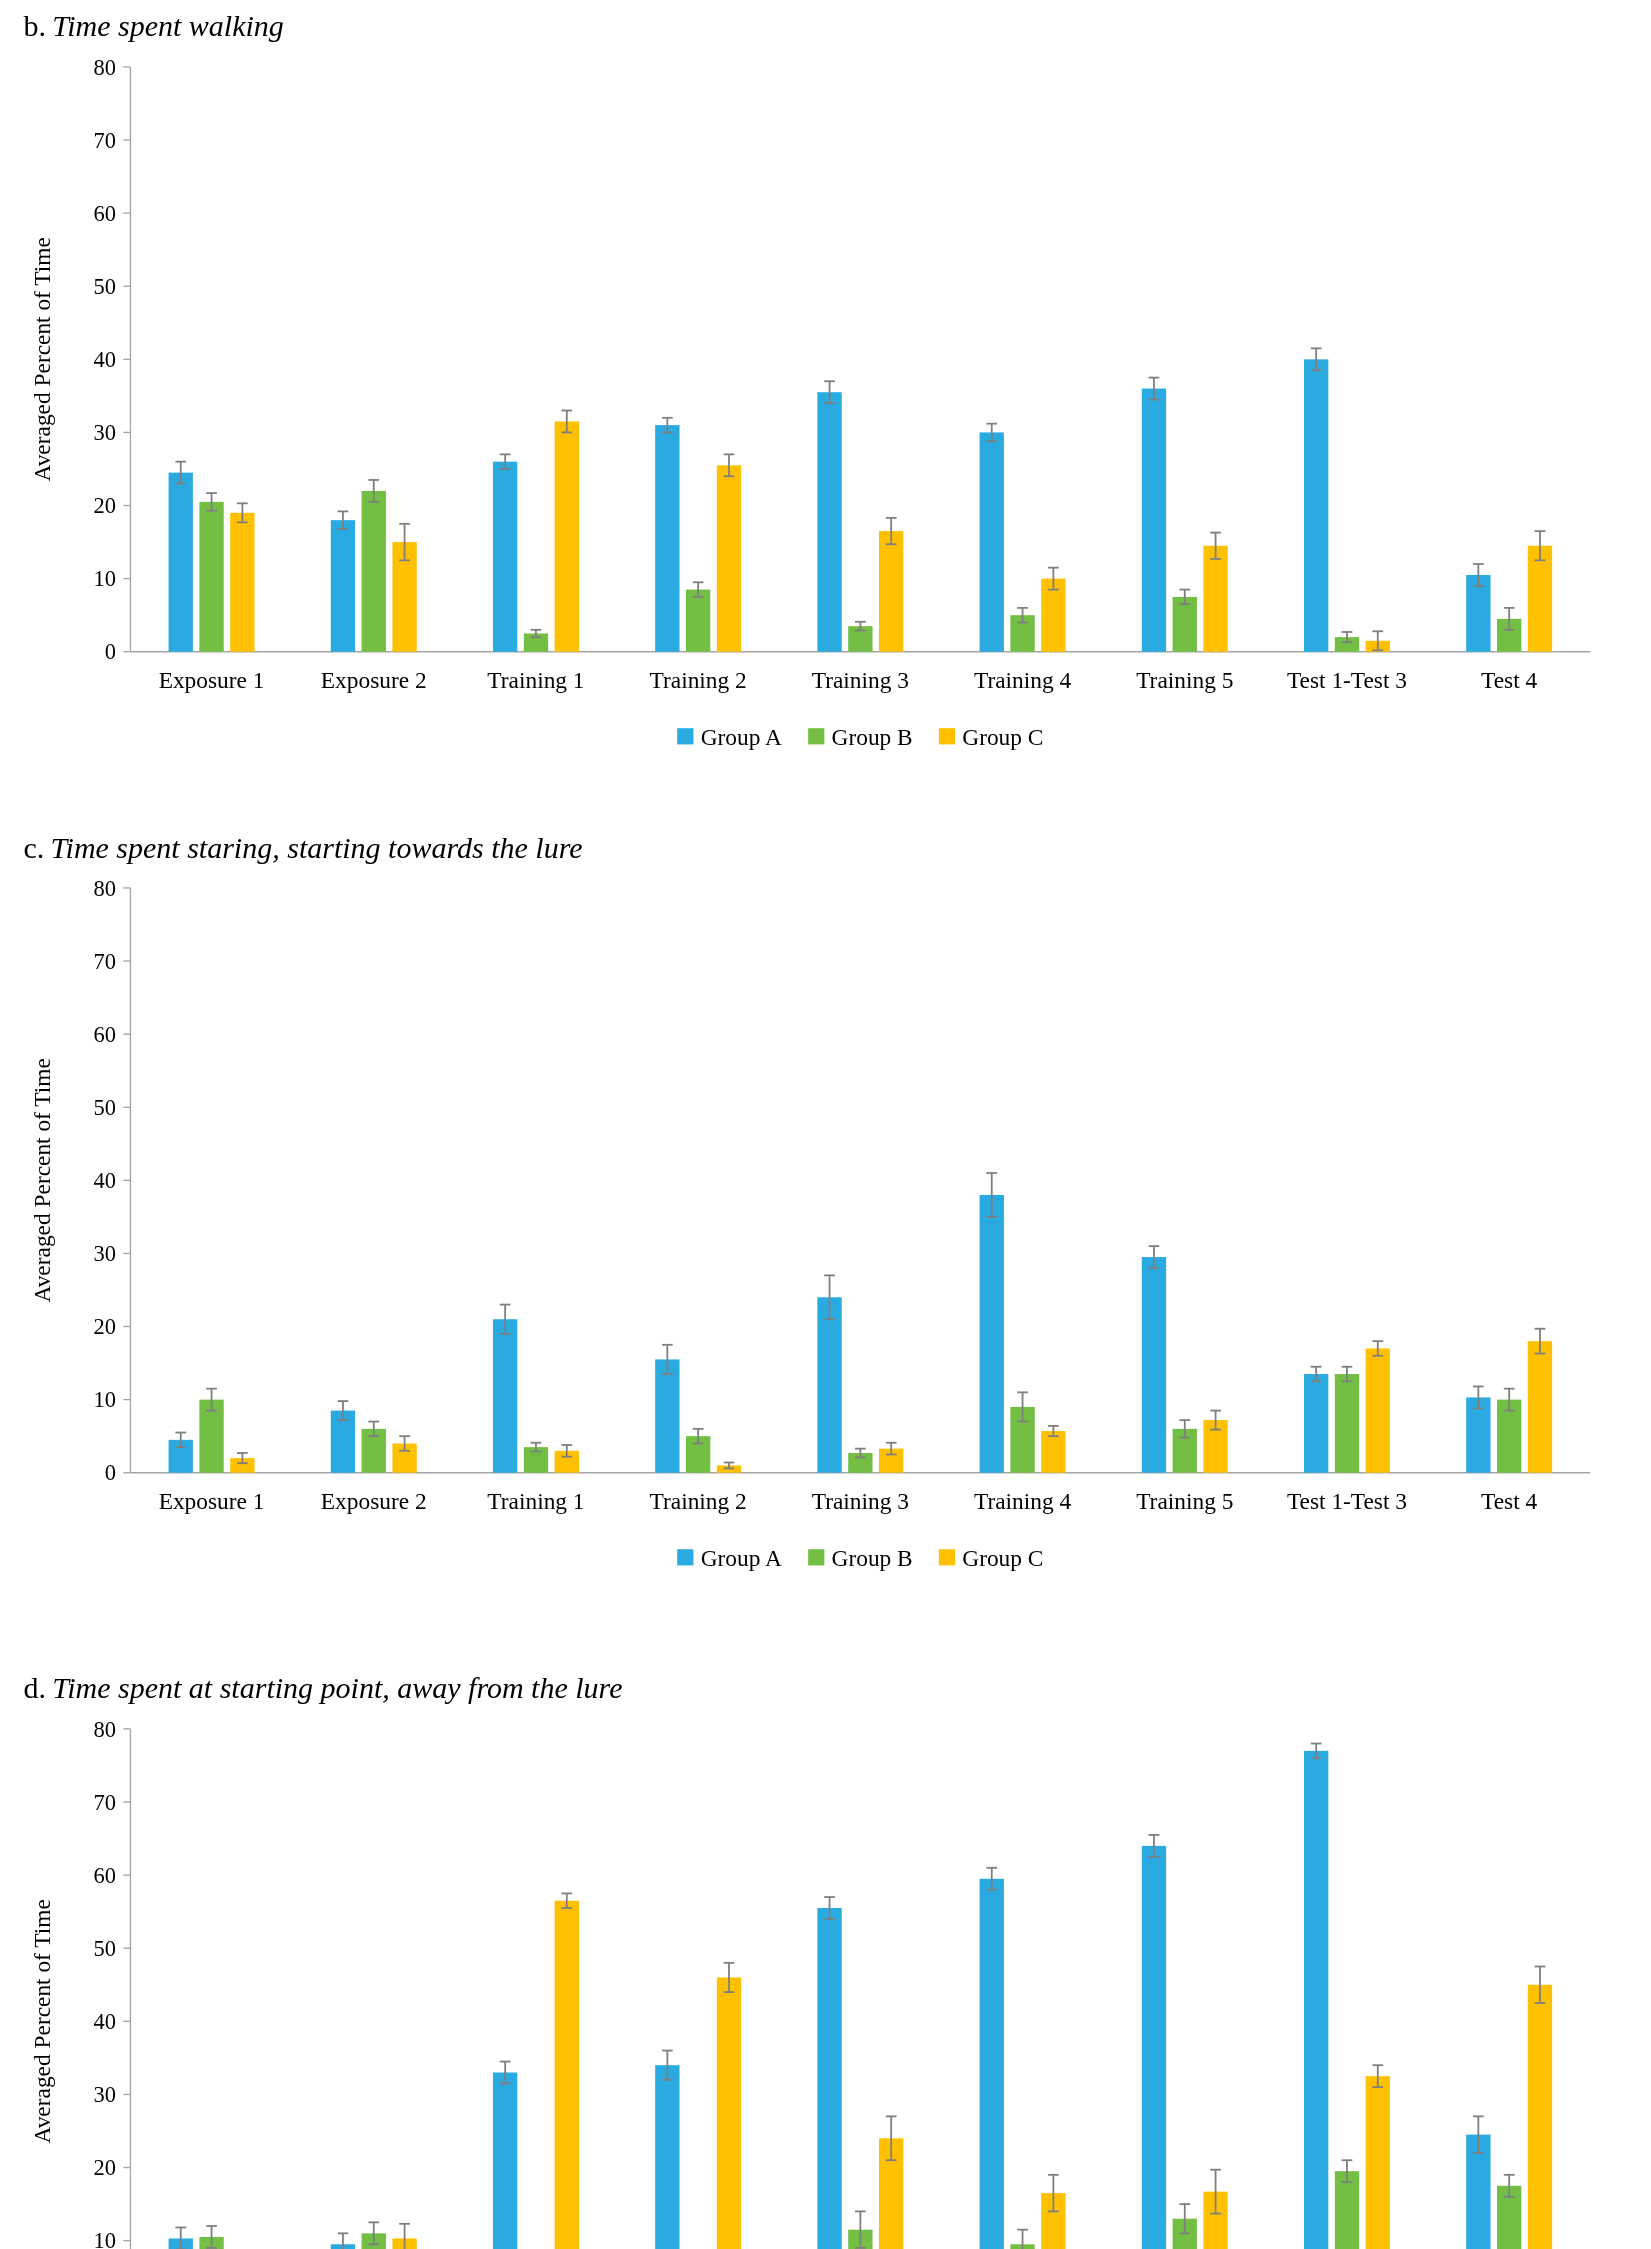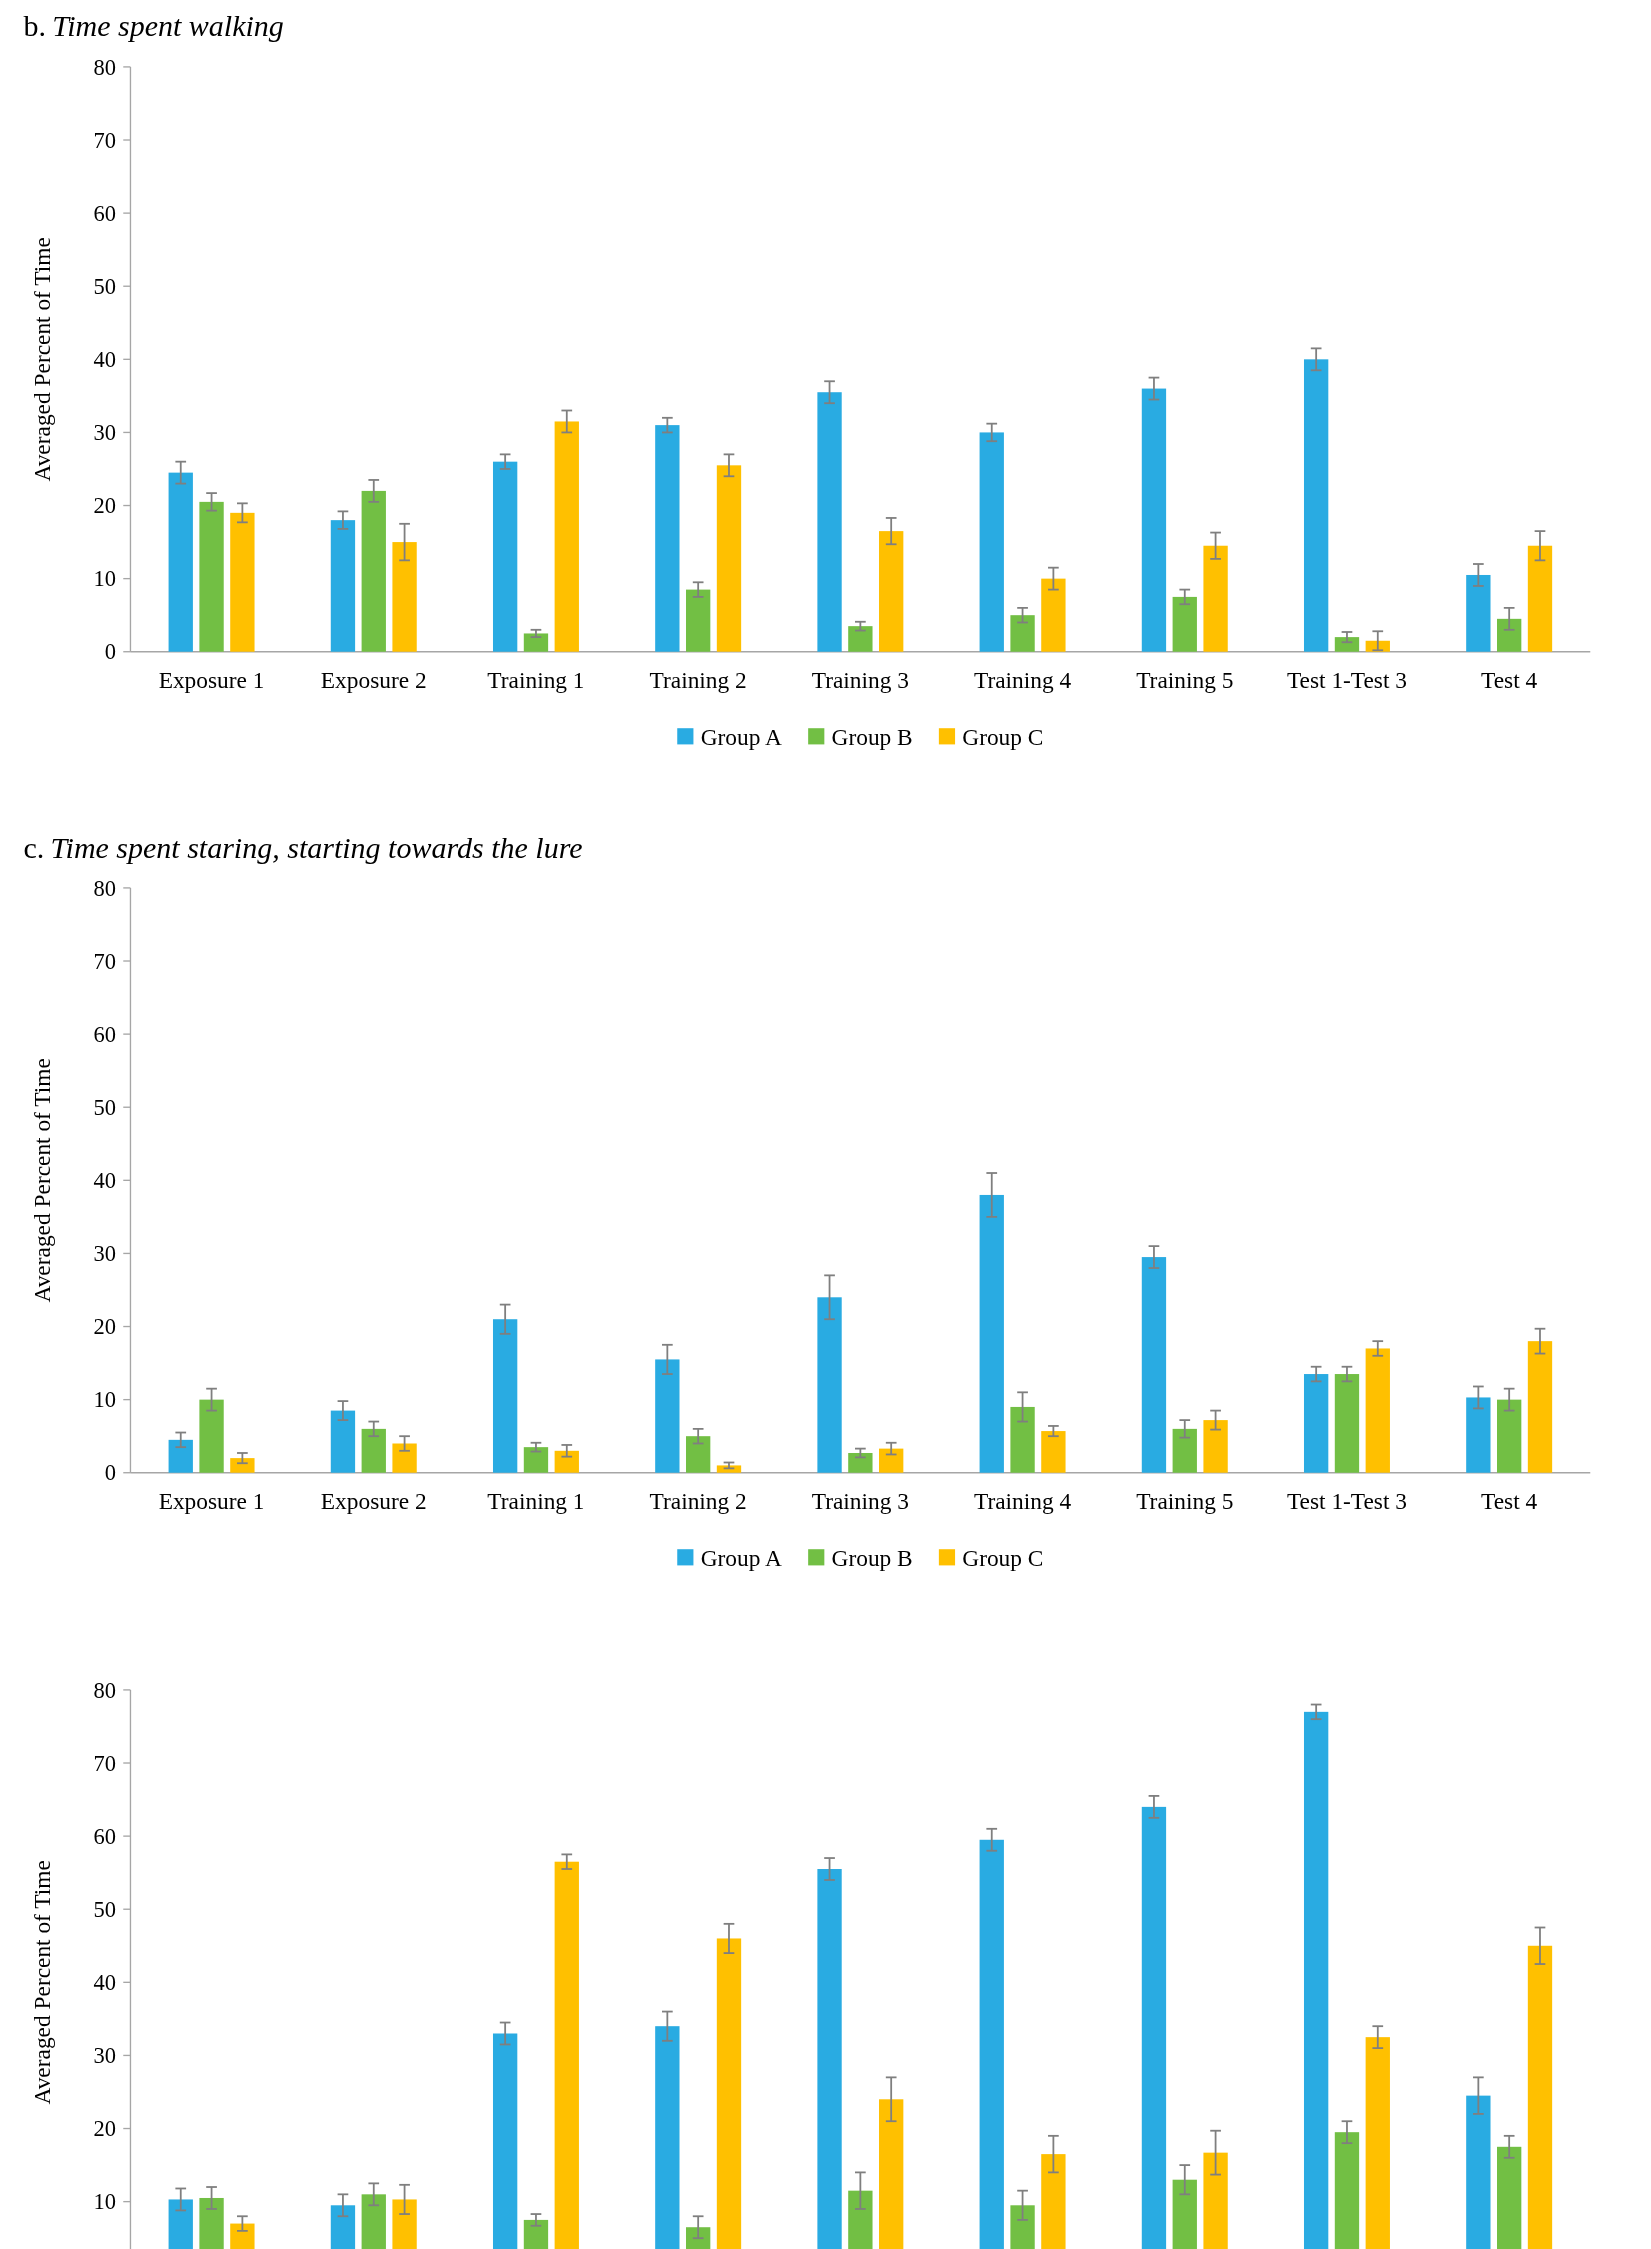--- a/index.html
+++ b/index.html
@@ -328,20 +328,23 @@
           <text x="52" y="10" font-size="52">Group A</text>
           <rect x="291" y="-28" width="36" height="36" fill="#72BF44"></rect>
           <text x="343" y="10" font-size="52">Group B</text>
           <rect x="581.5625" y="-28" width="36" height="36" fill="#FFC000"></rect>
           <text x="633.5625" y="10" font-size="52">Group C</text>
         </g>
       </svg>
   </section>
 
   <section class="panel panel--d">
+    <h2 class="panel-title">
+      <span class="panel-letter">d.</span><em class="panel-caption">Time spent at starting point, away from the lure</em>
+    </h2>
     <svg class="chart" viewBox="0 0 3670 1740" width="1651" height="783">
         <line x1="290" y1="44" x2="290" y2="1344" stroke="#A6A6A6" stroke-width="3"></line>
         <line x1="290" y1="1344" x2="3535" y2="1344" stroke="#A6A6A6" stroke-width="3"></line>
         <line x1="274" y1="1344" x2="290" y2="1344" stroke="#A6A6A6" stroke-width="3"></line>
         <text x="258" y="1361" text-anchor="end" font-size="50">0</text>
         <line x1="274" y1="1181.5" x2="290" y2="1181.5" stroke="#A6A6A6" stroke-width="3"></line>
         <text x="258" y="1198.5" text-anchor="end" font-size="50">10</text>
         <line x1="274" y1="1019" x2="290" y2="1019" stroke="#A6A6A6" stroke-width="3"></line>
         <text x="258" y="1036" text-anchor="end" font-size="50">20</text>
         <line x1="274" y1="856.5" x2="290" y2="856.5" stroke="#A6A6A6" stroke-width="3"></line>

